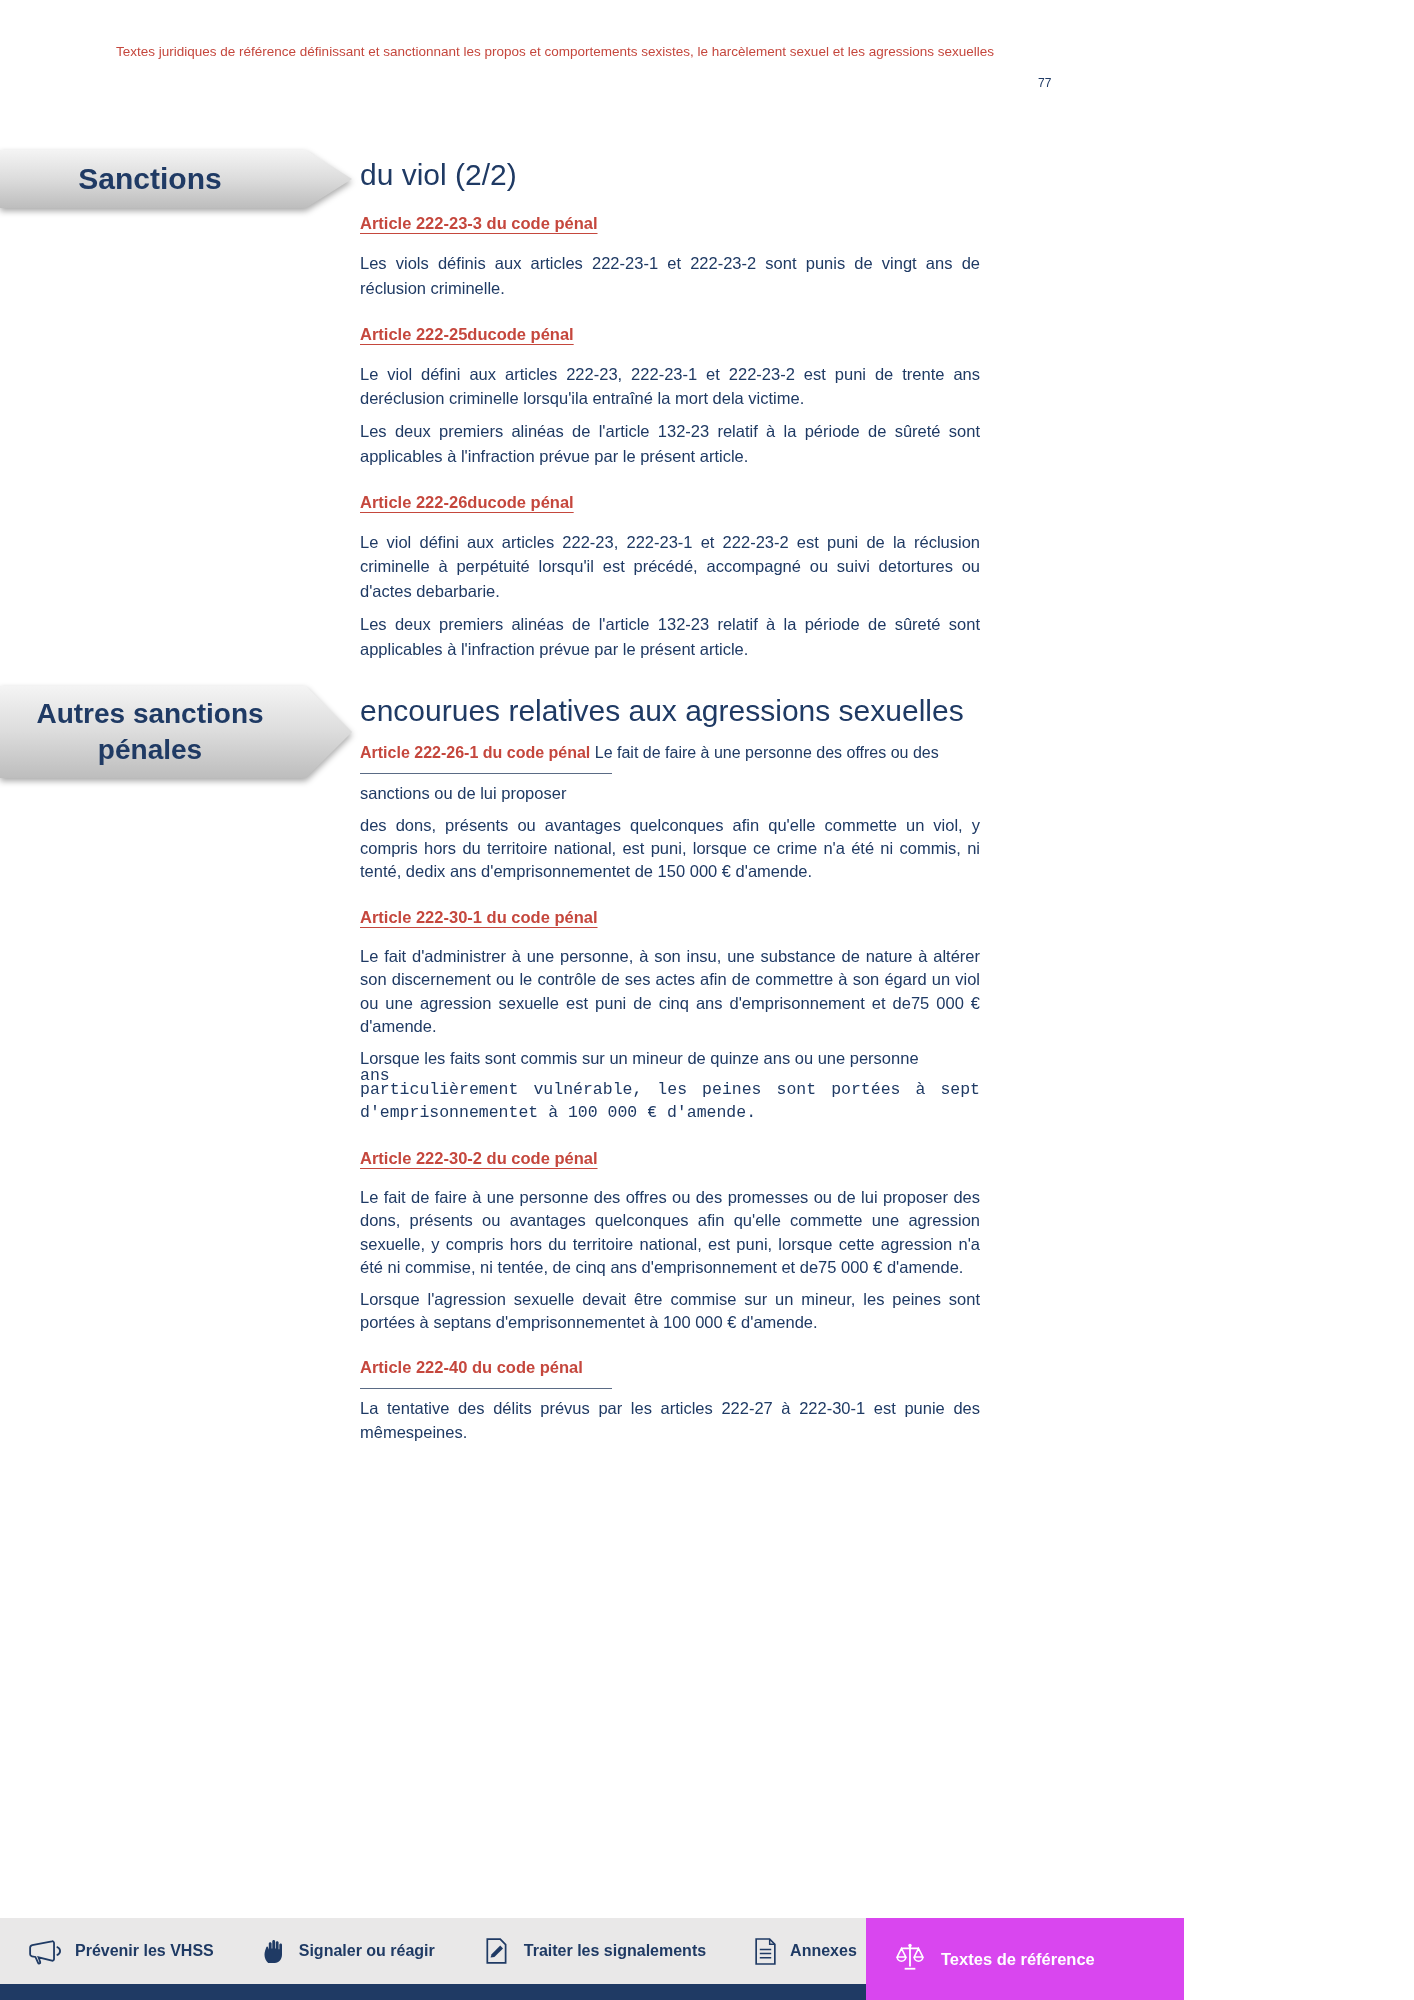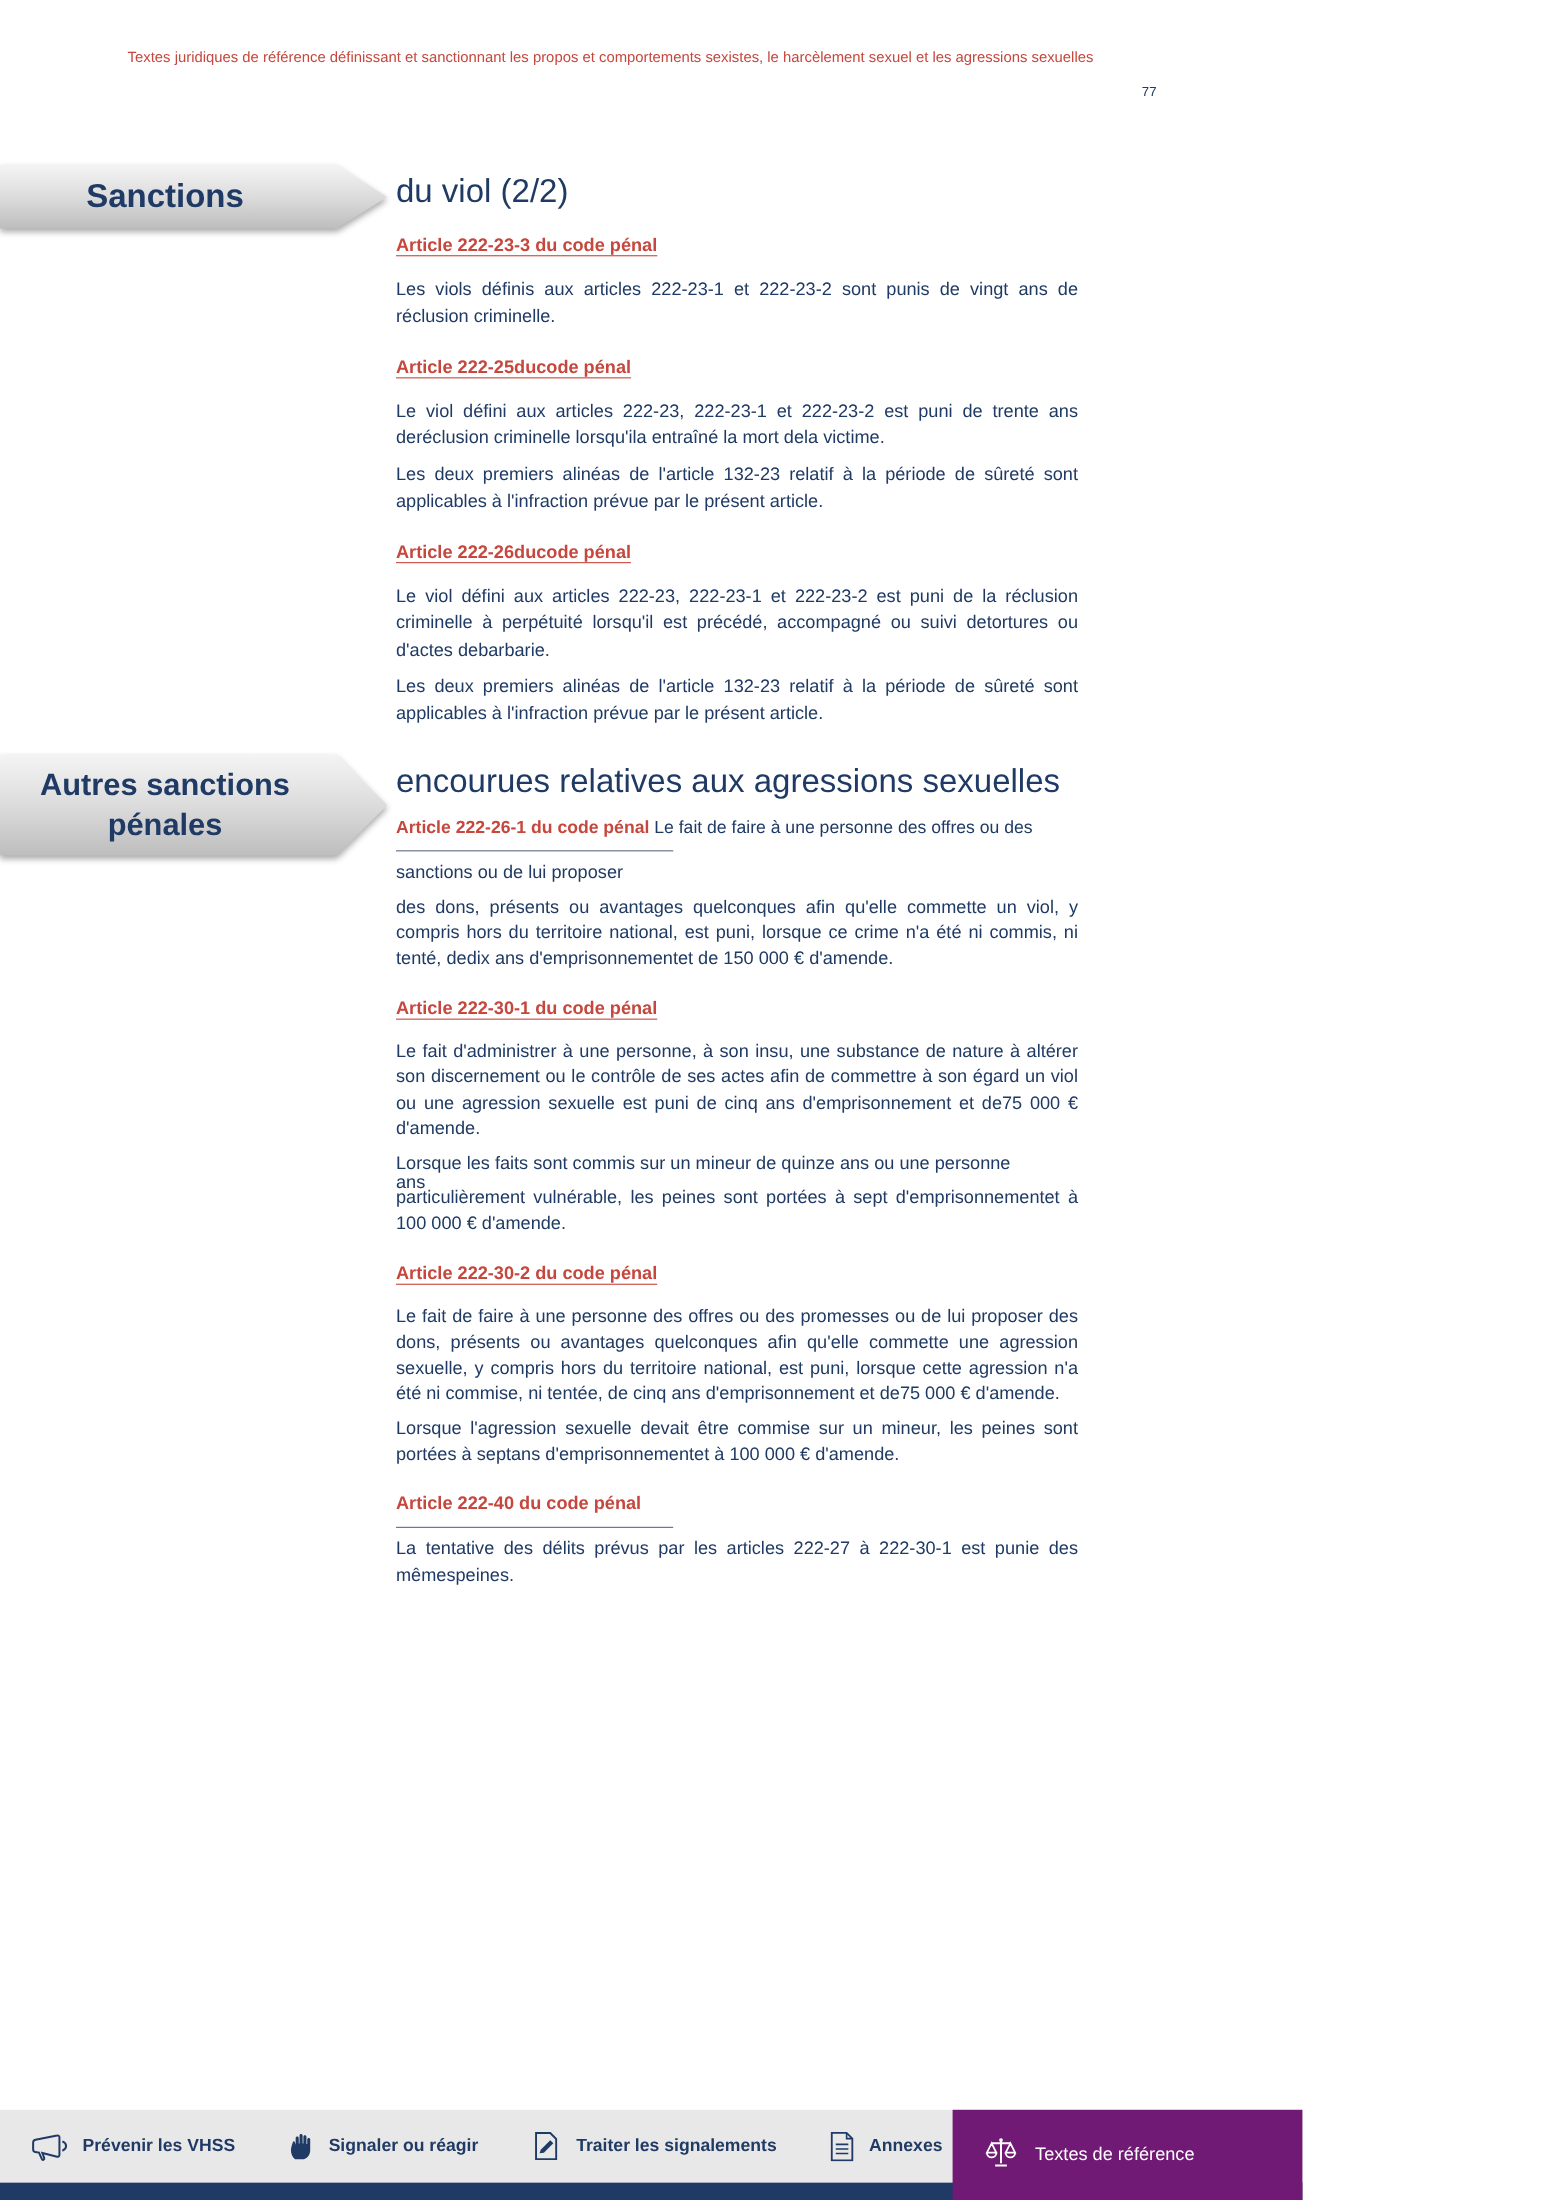--- a/index.html
+++ b/index.html
@@ -40,34 +40,34 @@
     margin-bottom:18px;
   }
   .art-heading.no-underline { text-decoration:none; margin-bottom:4px; }
   .para {
     font-size:16.5px; line-height:1.5; text-align:justify; margin-bottom:8px; color:#1f3a64;
   }
   .para.tight { line-height:1.42; }
   .inline-line { font-size:16px; margin-bottom:2px; }
   .inline-art-heading { color:#c5473d; font-weight:bold; }
   .stub-line { width:252px; border-bottom:1px solid #5a6b85; height:8px; margin-bottom:8px; }
-  .overlap-block { position:relative; }
+  .overlap-block { position:relative;font-family:Liberation Mono, monospace; }
   .overlap-word { position:absolute; left:0; top:-14px; }
 
   .footer-strip { position:absolute; left:0; top:1984px; width:1414px; height:16px; background:#1f3a64; }
   .footer {
     position:absolute; left:0; top:1918px; width:1414px; height:66px; background:#e9e8e8;
     display:flex; align-items:center; padding-left:28px; gap:48px;
   }
   .footer-item { display:flex; align-items:center; gap:13px; font-size:16px; font-weight:bold; color:#1f3a64; cursor:pointer; }
   .footer-item svg { display:block; }
   .footer-active {
-    position:absolute; left:866px; top:0; width:548px; height:82px; background:#701a75;
+    position:absolute; left:866px; top:0; width:548px; height:82px; background:#d946ef;
     color:#ffffff; display:flex; align-items:center; gap:15px; padding-left:28px;
-    font-size:16.5px; font-weight:normal; cursor:pointer;
+    font-size:16.5px; font-weight:bold; cursor:pointer;
   }
 </style>
 </head>
 <body>
 
 <div class="page">
 
   <div class="header-note">Textes juridiques de référence définissant et sanctionnant les propos et comportements sexistes, le harcèlement sexuel et les agressions sexuelles</div>
   <div class="page-number">77</div>
 

